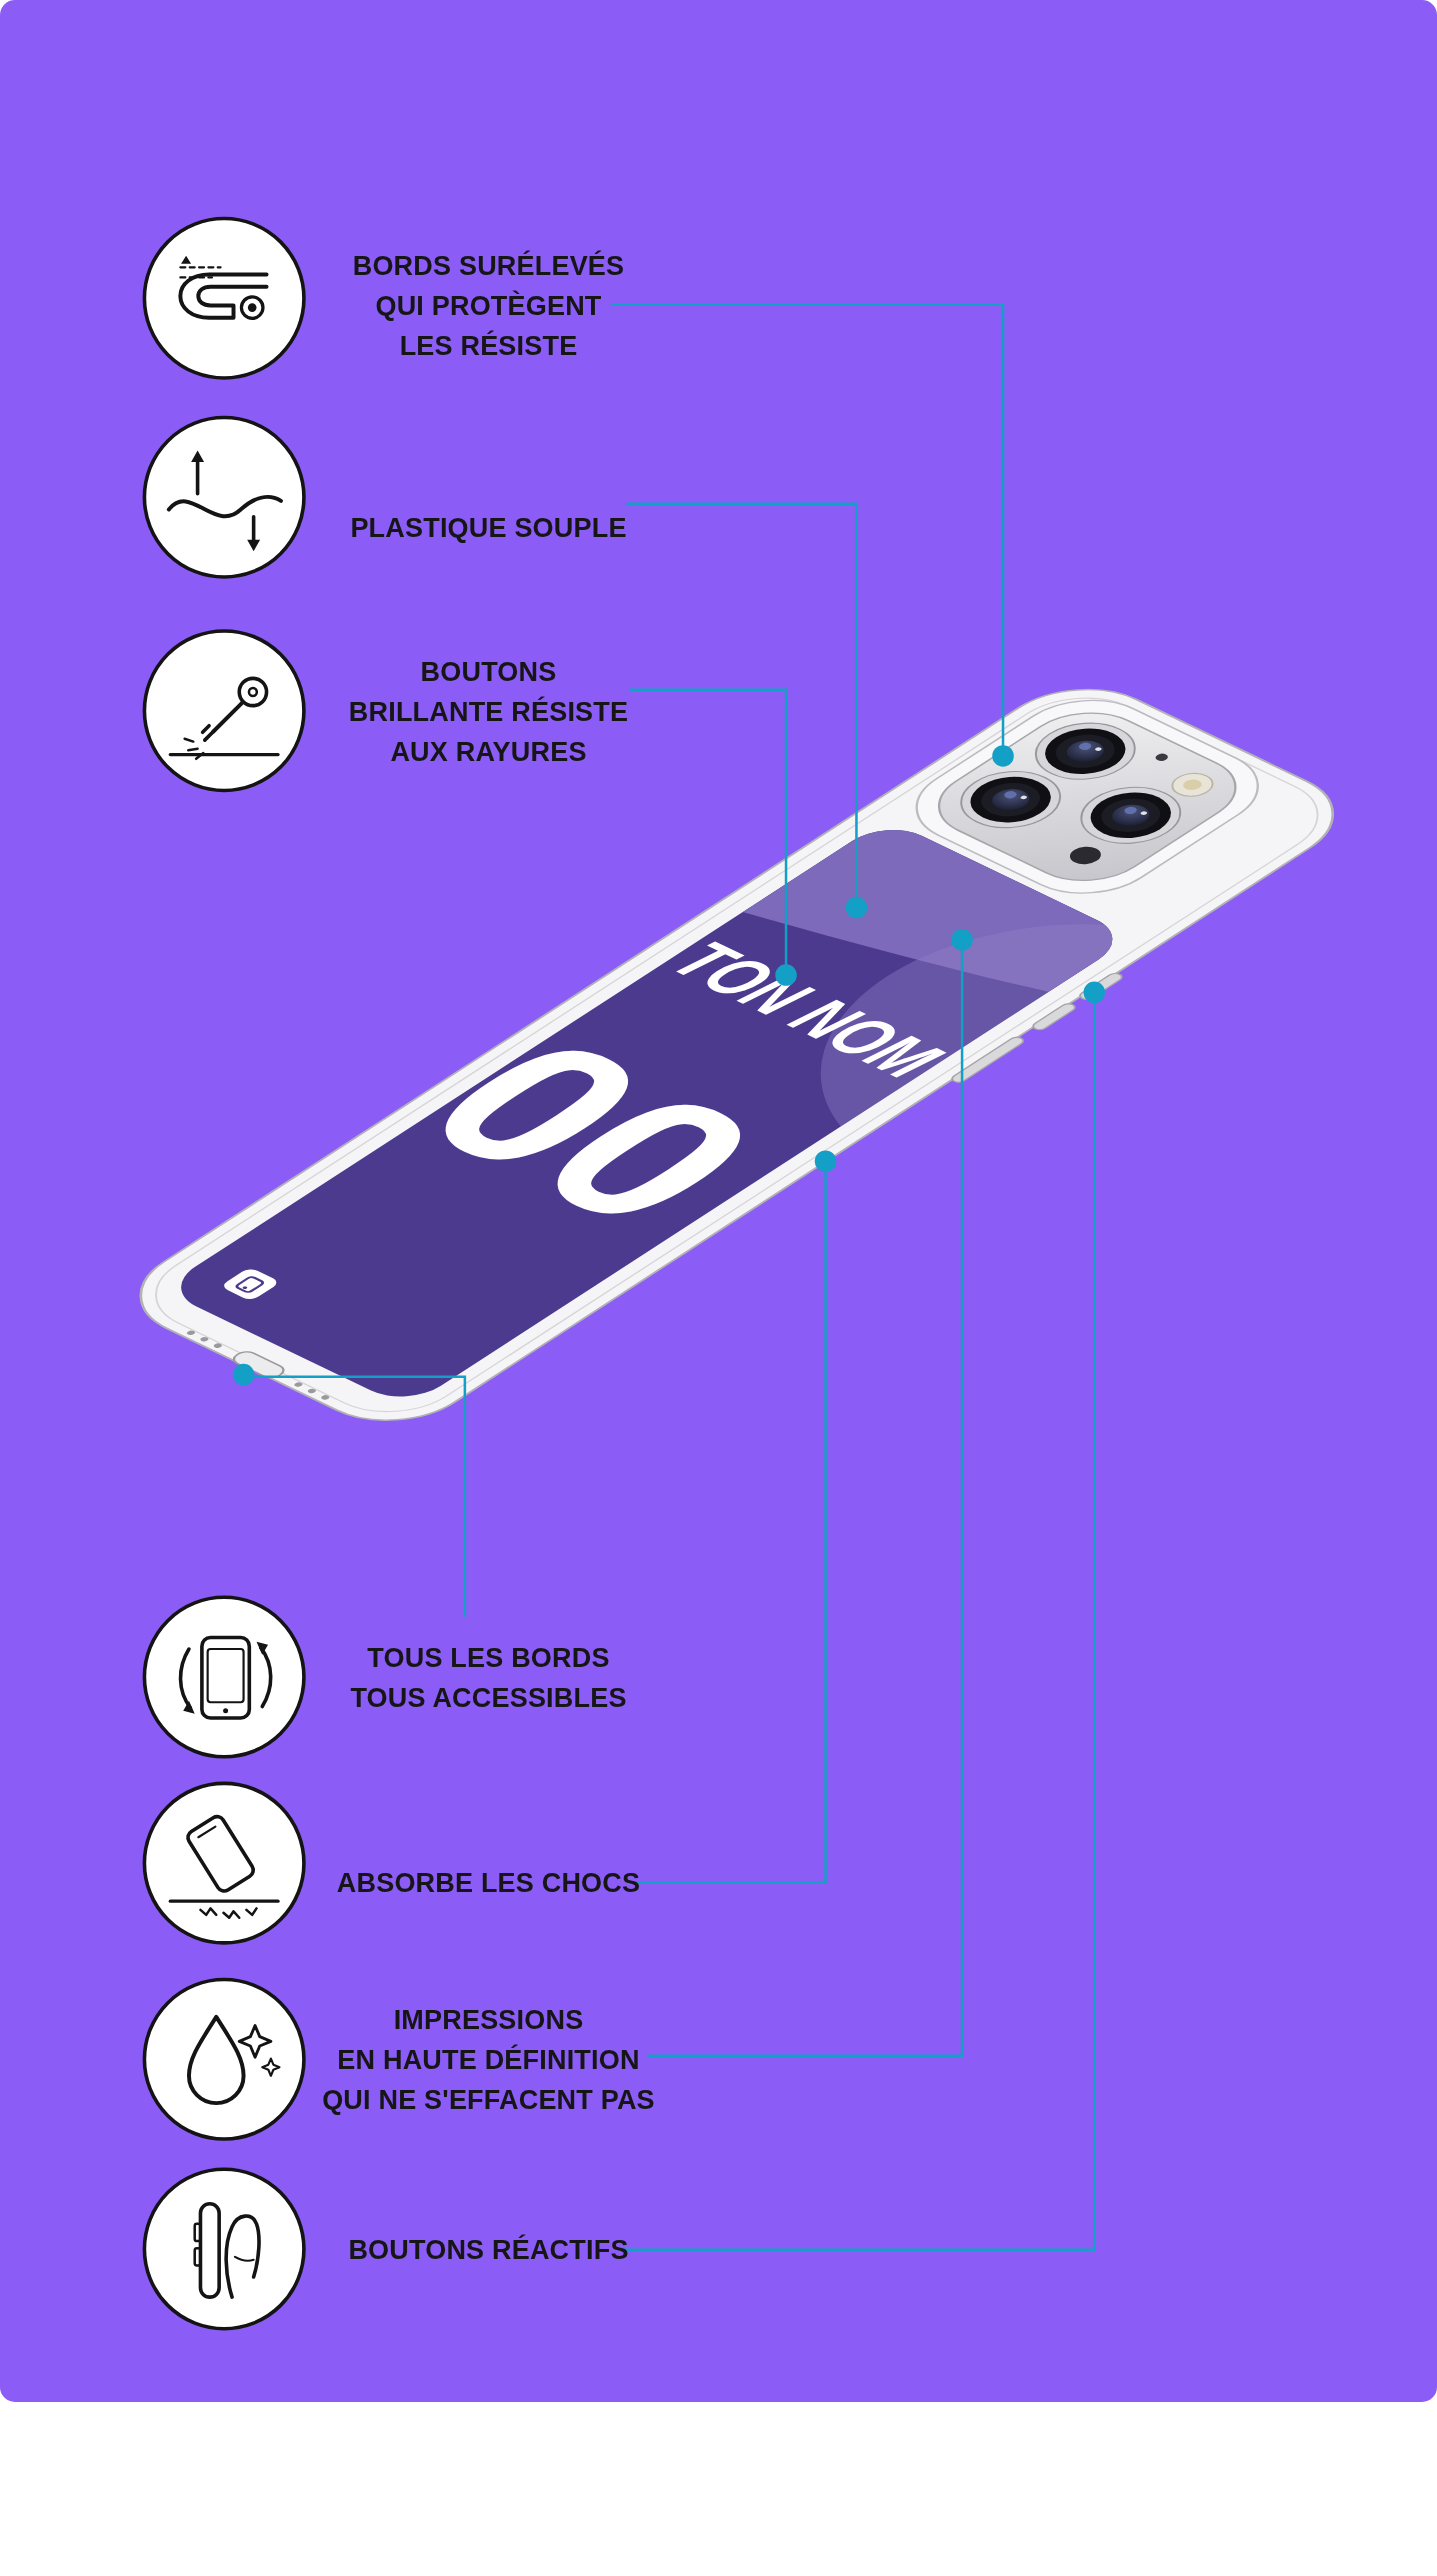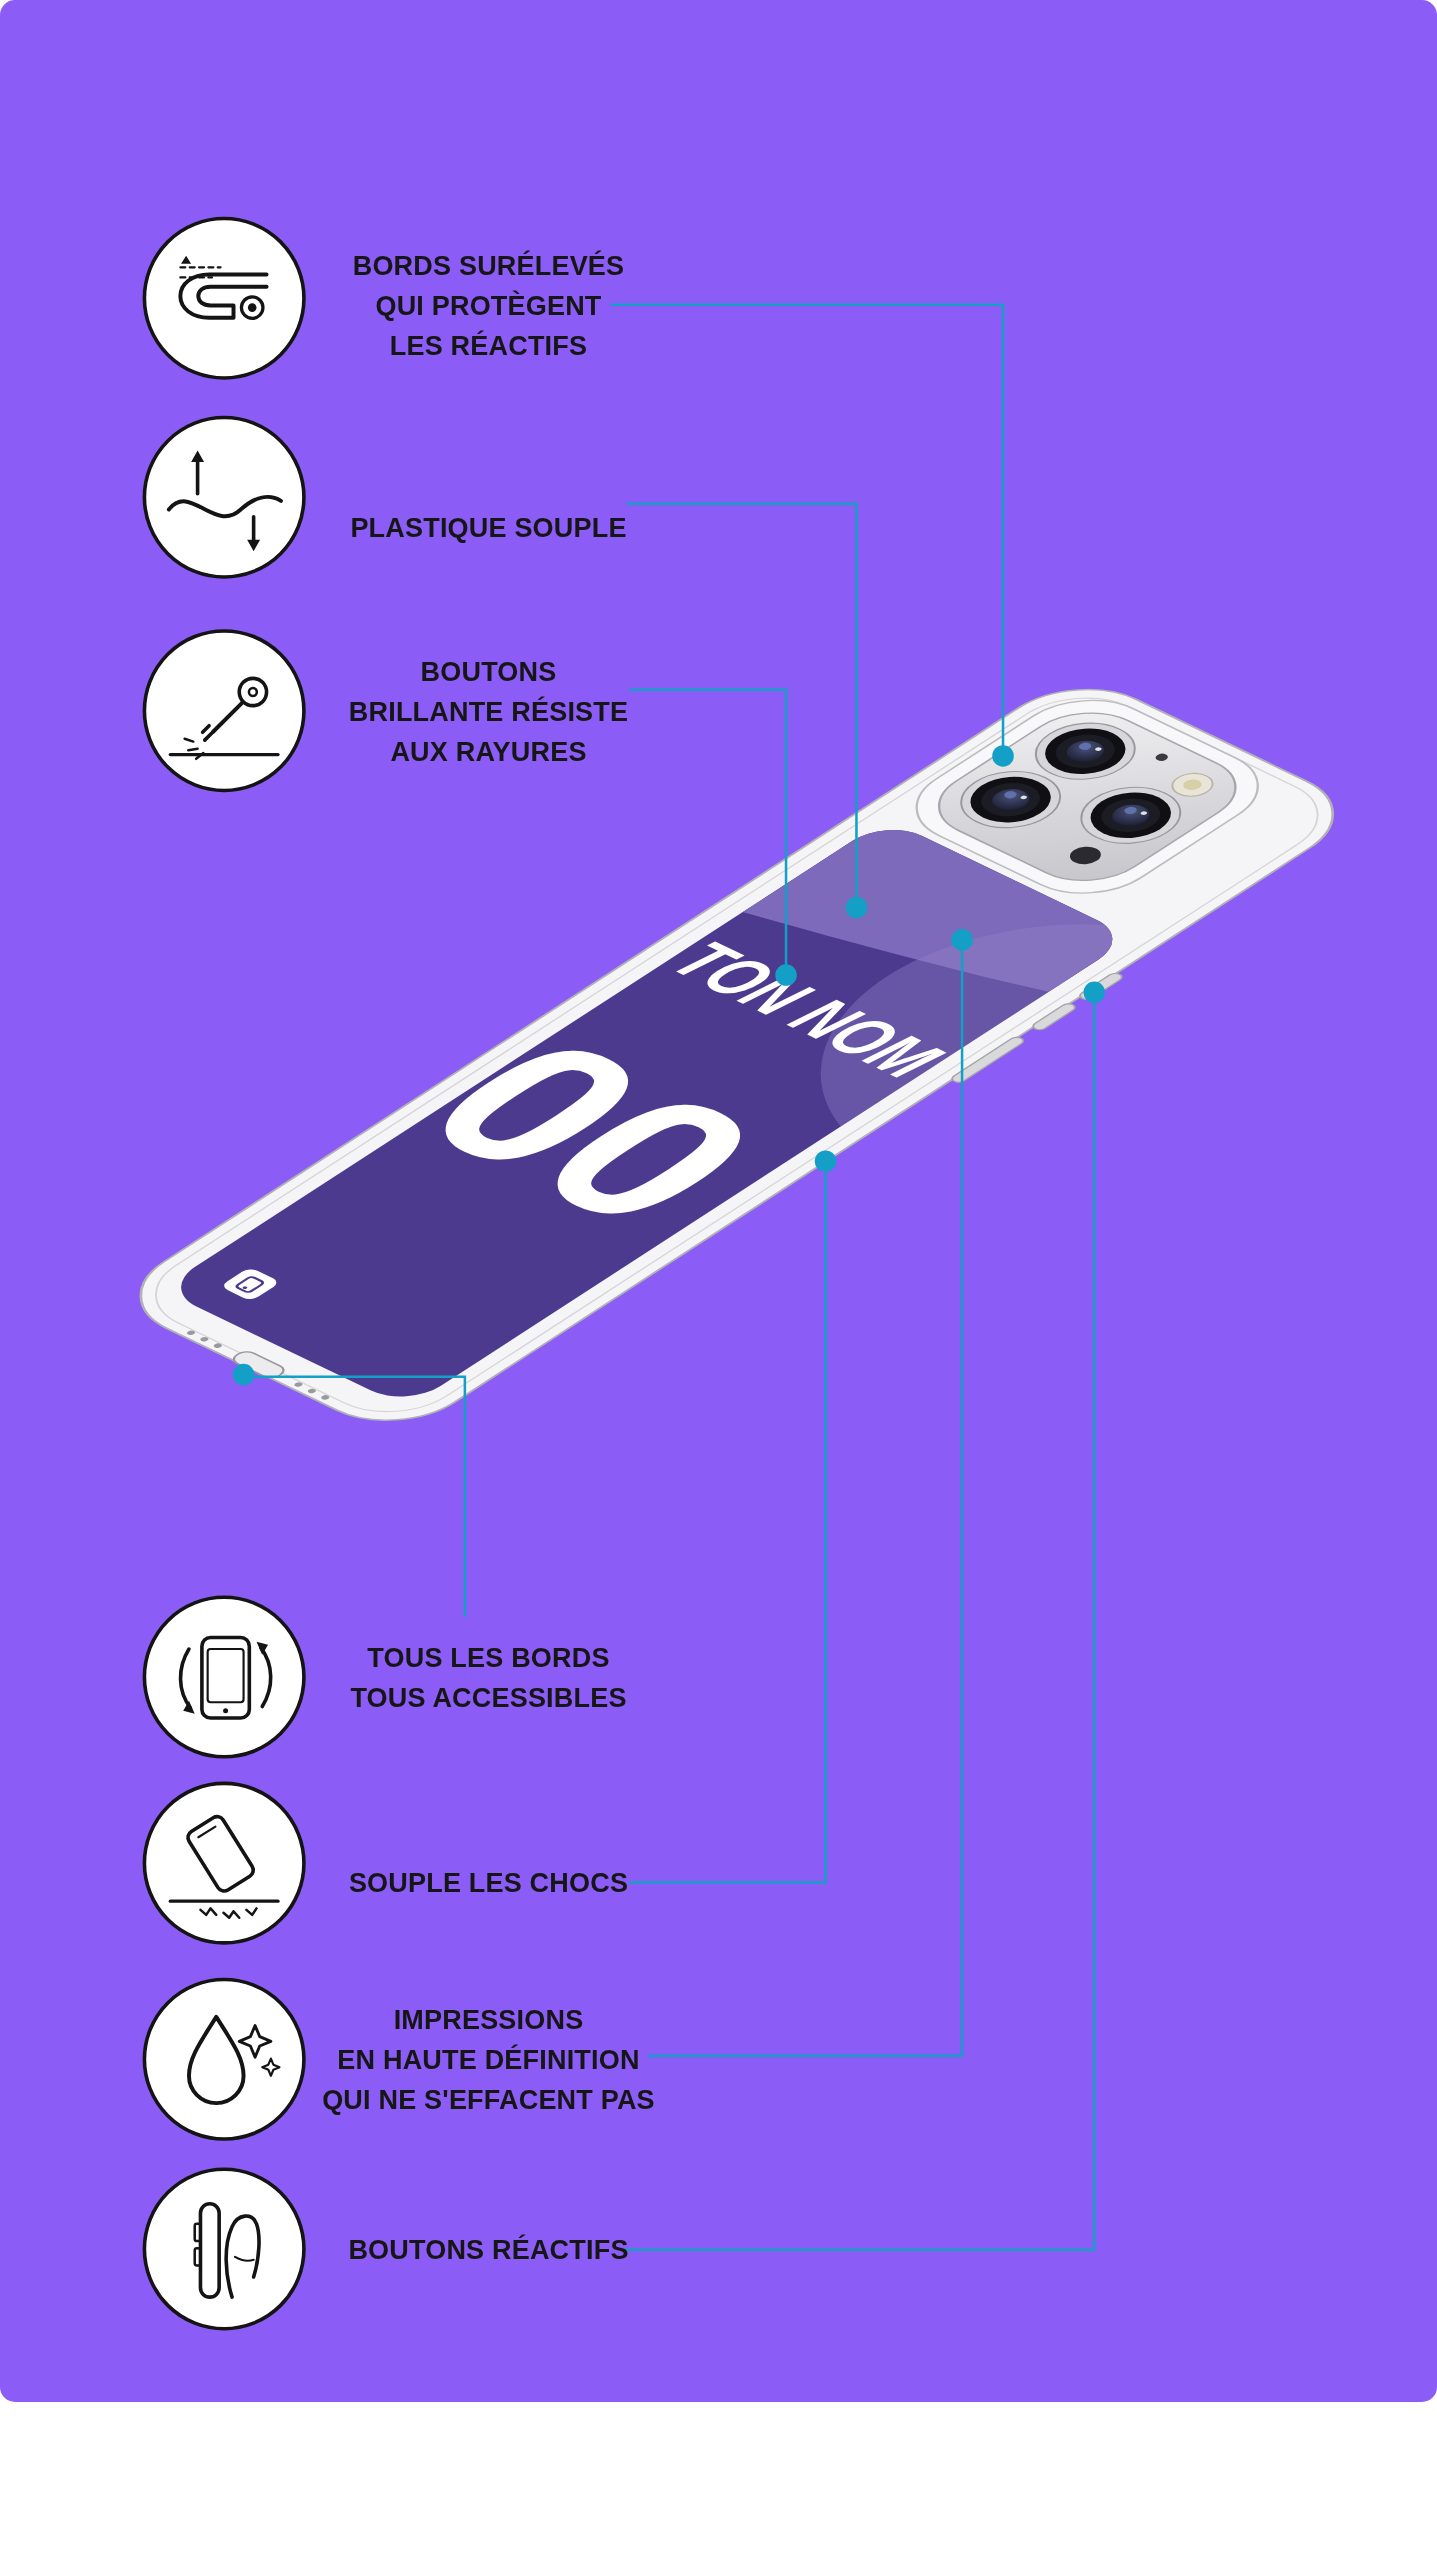--- a/index.html
+++ b/index.html
@@ -189,40 +189,40 @@
     <rect x="76" y="82" width="8" height="24" rx="3" stroke-width="3.5"></rect>
     <rect x="76" y="116" width="8" height="24" rx="3" stroke-width="3.5"></rect>
     <path d="M 128 184 C 118 152 116 112 128 86 C 136 68 156 66 162 82 C 168 98 166 130 158 156" stroke-width="5"></path>
     <path d="M 132 128 q 14 8 26 4" stroke-width="3"></path>
   </g>
 </svg>
 
 <div class="label" style="top:246px">
   <span>BORDS SURÉLEVÉS</span>
   <span>QUI PROTÈGENT</span>
-  <span>LES RÉACTIFS</span>
+  <span>LES RÉSISTE</span>
 </div>
 
 <div class="label" style="top:508px">
   <span>PLASTIQUE SOUPLE</span>
 </div>
 
 <div class="label" style="top:652px">
   <span>BOUTONS</span>
   <span>BRILLANTE RÉSISTE</span>
   <span>AUX RAYURES</span>
 </div>
 
 <div class="label" style="top:1638px">
   <span>TOUS LES BORDS</span>
   <span>TOUS ACCESSIBLES</span>
 </div>
 
 <div class="label" style="top:1863px">
-  <span>SOUPLE LES CHOCS</span>
+  <span>ABSORBE LES CHOCS</span>
 </div>
 
 <div class="label" style="top:2000px">
   <span>IMPRESSIONS</span>
   <span>EN HAUTE DÉFINITION</span>
   <span>QUI NE S'EFFACENT PAS</span>
 </div>
 
 <div class="label" style="top:2230px">
   <span>BOUTONS RÉACTIFS</span>

